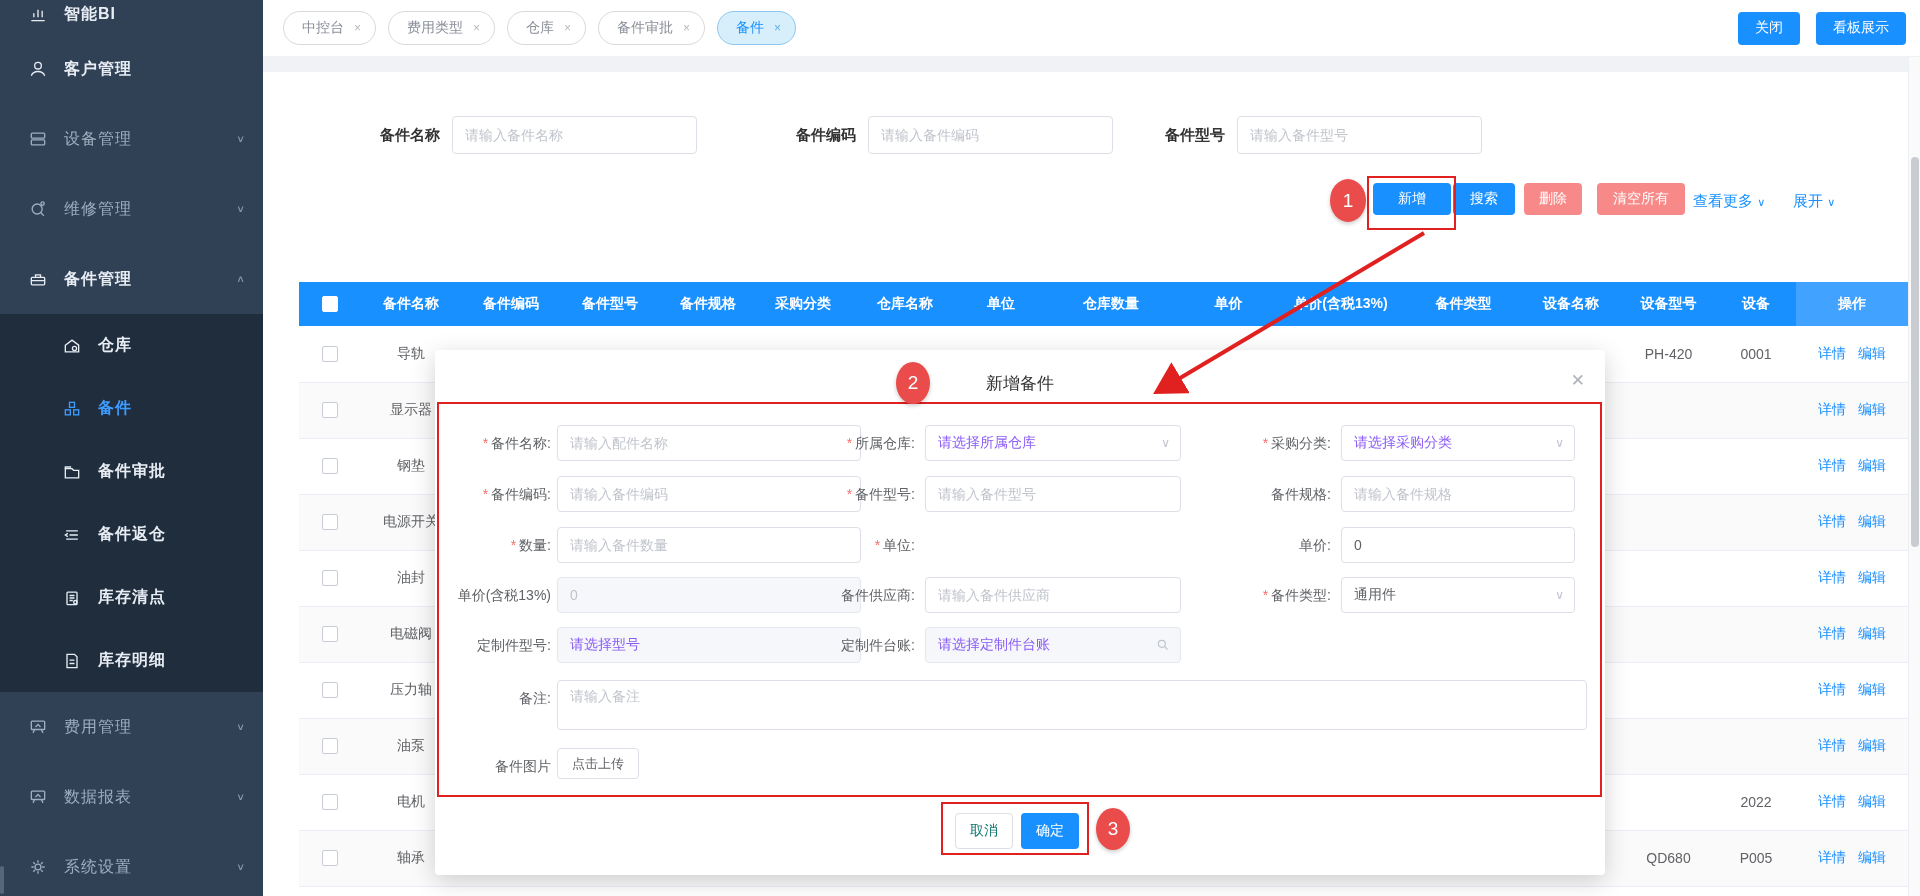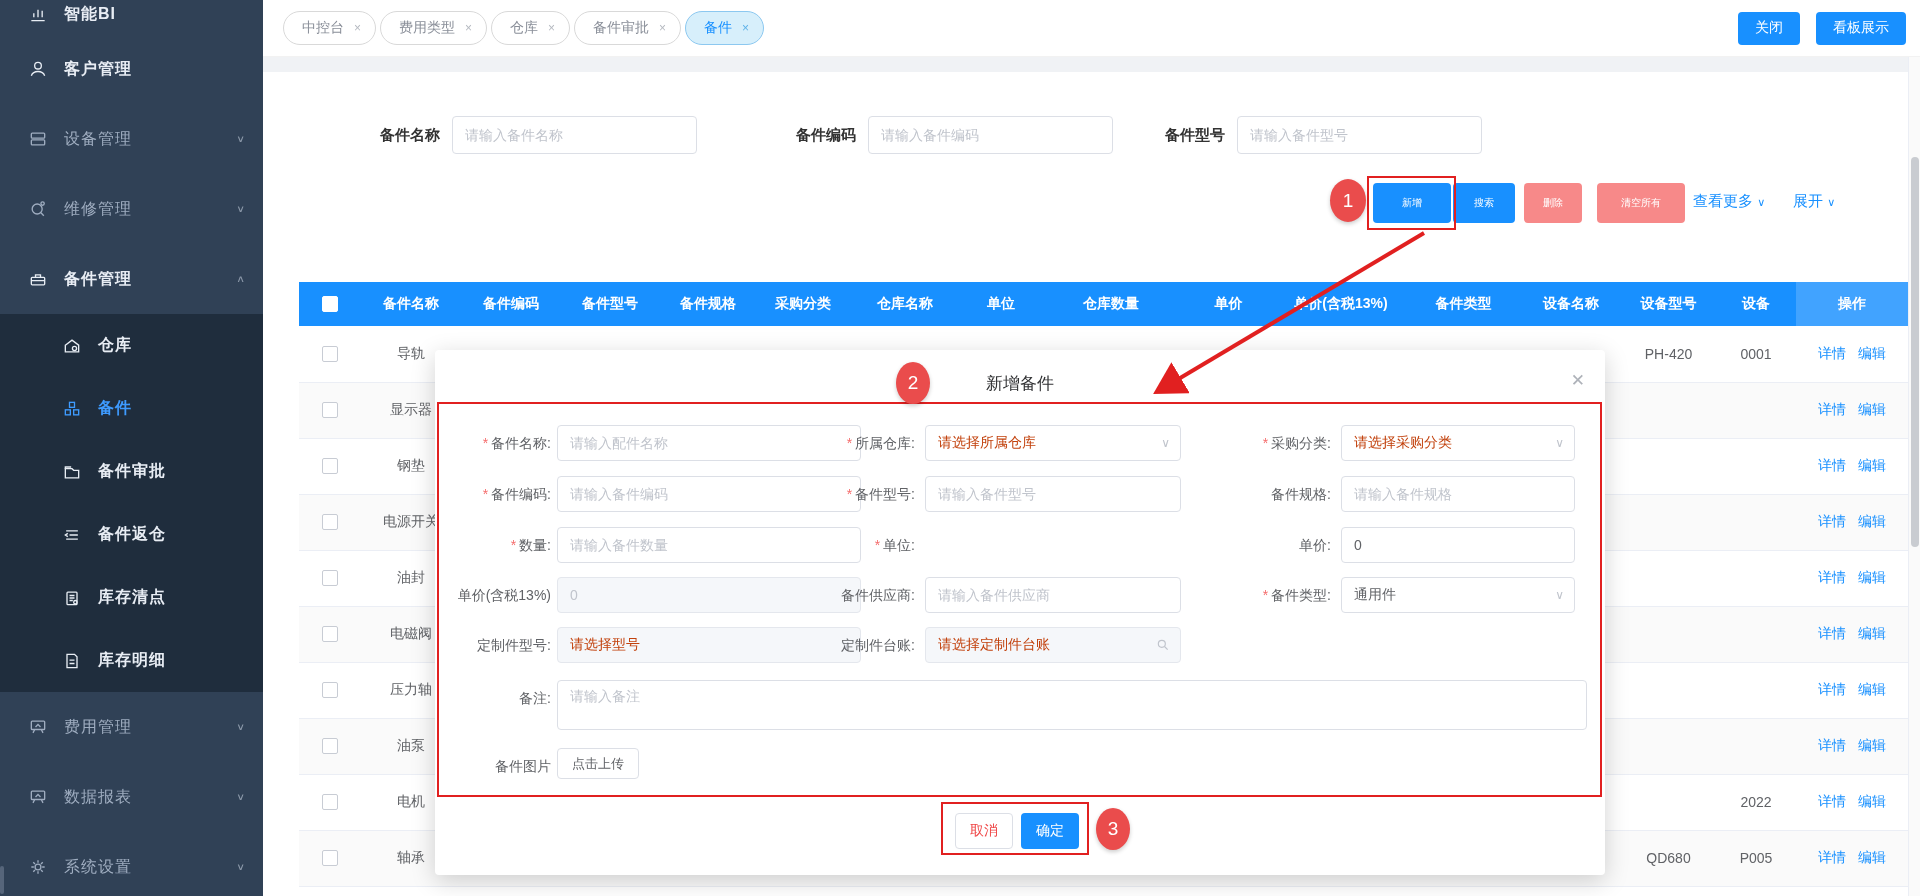--- a/index.html
+++ b/index.html
@@ -18,39 +18,39 @@
   .side-item.dim span.lbl { font-weight:normal; }
   .side-item .chev { position:absolute; right:18px; font-size:12px; color:#8a97a8; transform:scaleY(.8); }
   .submenu { background:#1f2d3d; }
   .submenu .side-item { height:63px; padding-left:62px; }
   .submenu .side-item.active { color:#3e9bff; }
   .side-thumb { position:absolute; left:0; top:866px; width:4px; height:28px; background:#56657a; border-radius:2px; }
 
   
   .tabbar { position:absolute; left:263px; top:0; right:0; height:57px; background:#fff; z-index:2;
     display:flex; align-items:center; padding:0 14px 0 20px; border-bottom:1px solid #f2f2f2; }
-  .tabs { display:flex; gap:4px; align-items:center; flex:1; }
+  .tabs { display:flex; gap:12px; align-items:center; flex:1; }
   .pill { height:34px; border-radius:17px; border:1px solid #d9d9d9; background:#fff; color:#8a8f99;
     display:flex; align-items:center; padding:0 14px 0 18px; font-size:14px; gap:10px; cursor:pointer; }
   .pill .x { font-size:12px; color:#b5b9c0; }
   .pill.active { background:#d7effb; border-color:#8cc8f0; color:#1890ff; }
   .pill.active .x { color:#5fb2e8; }
   .tabbar-actions { display:flex; gap:16px;padding-left:12px; }
   .btn { border:none; border-radius:4px; font-size:14px; cursor:pointer; }
   .btn.primary { background:#1890ff; color:#fff; }
   .tabbar-actions .btn { height:33px; padding:0 17px; }
 
   
   .content { position:absolute; left:263px; top:72px; right:0; bottom:0; background:#fff; z-index:1; }
   .search-group { position:absolute; top:44px; display:flex; align-items:center; }
   .search-group label { font-size:15px; font-weight:bold; color:#333; margin-right:12px; white-space:nowrap; }
   .search-group input { width:245px; height:38px; border:1px solid #dcdfe6; border-radius:4px; padding:0 12px; font-size:14px; color:#606266; }
   input::placeholder, textarea::placeholder { color:#c0c4cc; }
 
-  .action-row .btn { position:absolute; top:111px; height:40px; font-size:10px; }
+  .action-row .btn { position:absolute; top:111px; height:32px; font-size:14px; }
   .btn.soft-danger { background:#f78989; color:#fff; }
   .link { position:absolute; top:120px; color:#1890ff; font-size:15px; cursor:pointer; white-space:nowrap; }
   .link .chev { font-size:11px; }
 
   
   .tbl { position:absolute; left:36px; top:210px; width:1609px; border-collapse:collapse; table-layout:fixed; font-size:14px; }
   .tbl th { background:#1890ff; color:#fff; height:44px; font-weight:bold; text-align:center; white-space:nowrap; overflow:hidden; }
   .tbl th.ops-h { background:#41a3ff; }
   .tbl td { height:56px; text-align:center; color:#606266; border-bottom:1px solid #ebeef5; white-space:nowrap; overflow:hidden; }
   .tbl tr.zebra td { background:#fafafa; }
@@ -69,28 +69,28 @@
   .m-title { position:absolute; top:22px; left:0; right:0; text-align:center; font-size:17px; color:#303133; }
   .m-close { position:absolute; right:20px; top:20px; font-size:17px; color:#aeb2b9; cursor:pointer; }
   .frow { position:absolute; left:0; width:100%; height:36px; }
   .flabel { position:absolute; height:36px; line-height:36px; text-align:right; font-size:14px; color:#606266; white-space:nowrap; }
   .flabel.req::before { content:"*"; color:#f56c6c; margin-right:3px; }
   .l1 { left:0; width:116px; } .l2 { left:356px; width:124px; } .l3 { left:766px; width:130px; }
   .fctl { position:absolute; height:36px; border:1px solid #dcdfe6; border-radius:4px; font-size:14px;
     padding:0 12px; color:#606266; background:#fff; }
   .f1 { left:122px; width:304px; } .f2 { left:490px; width:256px; } .f3 { left:906px; width:234px; }
   .sel { display:flex; align-items:center; cursor:pointer; }
-  .sel .ph { color:#c2410c;font-family:Liberation Mono, monospace; } .sel .val { color:#606266; }
+  .sel .ph { color:#8b5cf6;font-family:Liberation Mono, monospace; } .sel .val { color:#606266; }
   .sel .chev, .ctl-ic { position:absolute; right:10px; color:#c0c4cc; font-size:12px; }
   .dis { background:#f5f7fa !important; border-color:#e4e7ed !important; color:#c0c4cc !important; cursor:not-allowed; }
   textarea.fctl { height:50px; width:1030px; left:122px; padding:7px 12px; resize:none; font-family:inherit; }
   .upload-btn { position:absolute; left:122px; height:31px; padding:0 14px; background:#fff;
     border:1px solid #dcdfe6; border-radius:4px; font-size:13px; color:#606266; cursor:pointer; }
   .m-footer .btn { position:absolute; top:463px; height:36px; width:58px; font-size:14px; }
-  .btn.plain { background:#fff; border:1px solid #dcdfe6; color:#ef4444; }
+  .btn.plain { background:#fff; border:1px solid #dcdfe6; color:#0f766e; }
 
   
   .anno { position:absolute; z-index:20; pointer-events:none; }
   .anno-box { border:2px solid #e12020; }
   .anno-circle { background:#ea4c4c; border-radius:50%; color:#fff; font-size:19px;
     display:flex; align-items:center; justify-content:center; box-shadow:0 2px 4px rgba(0,0,0,.2); }
   #arrow-overlay { position:absolute; left:0; top:0; width:1920px; height:896px; z-index:19; pointer-events:none; }
 </style>
 </head>
 <body>

